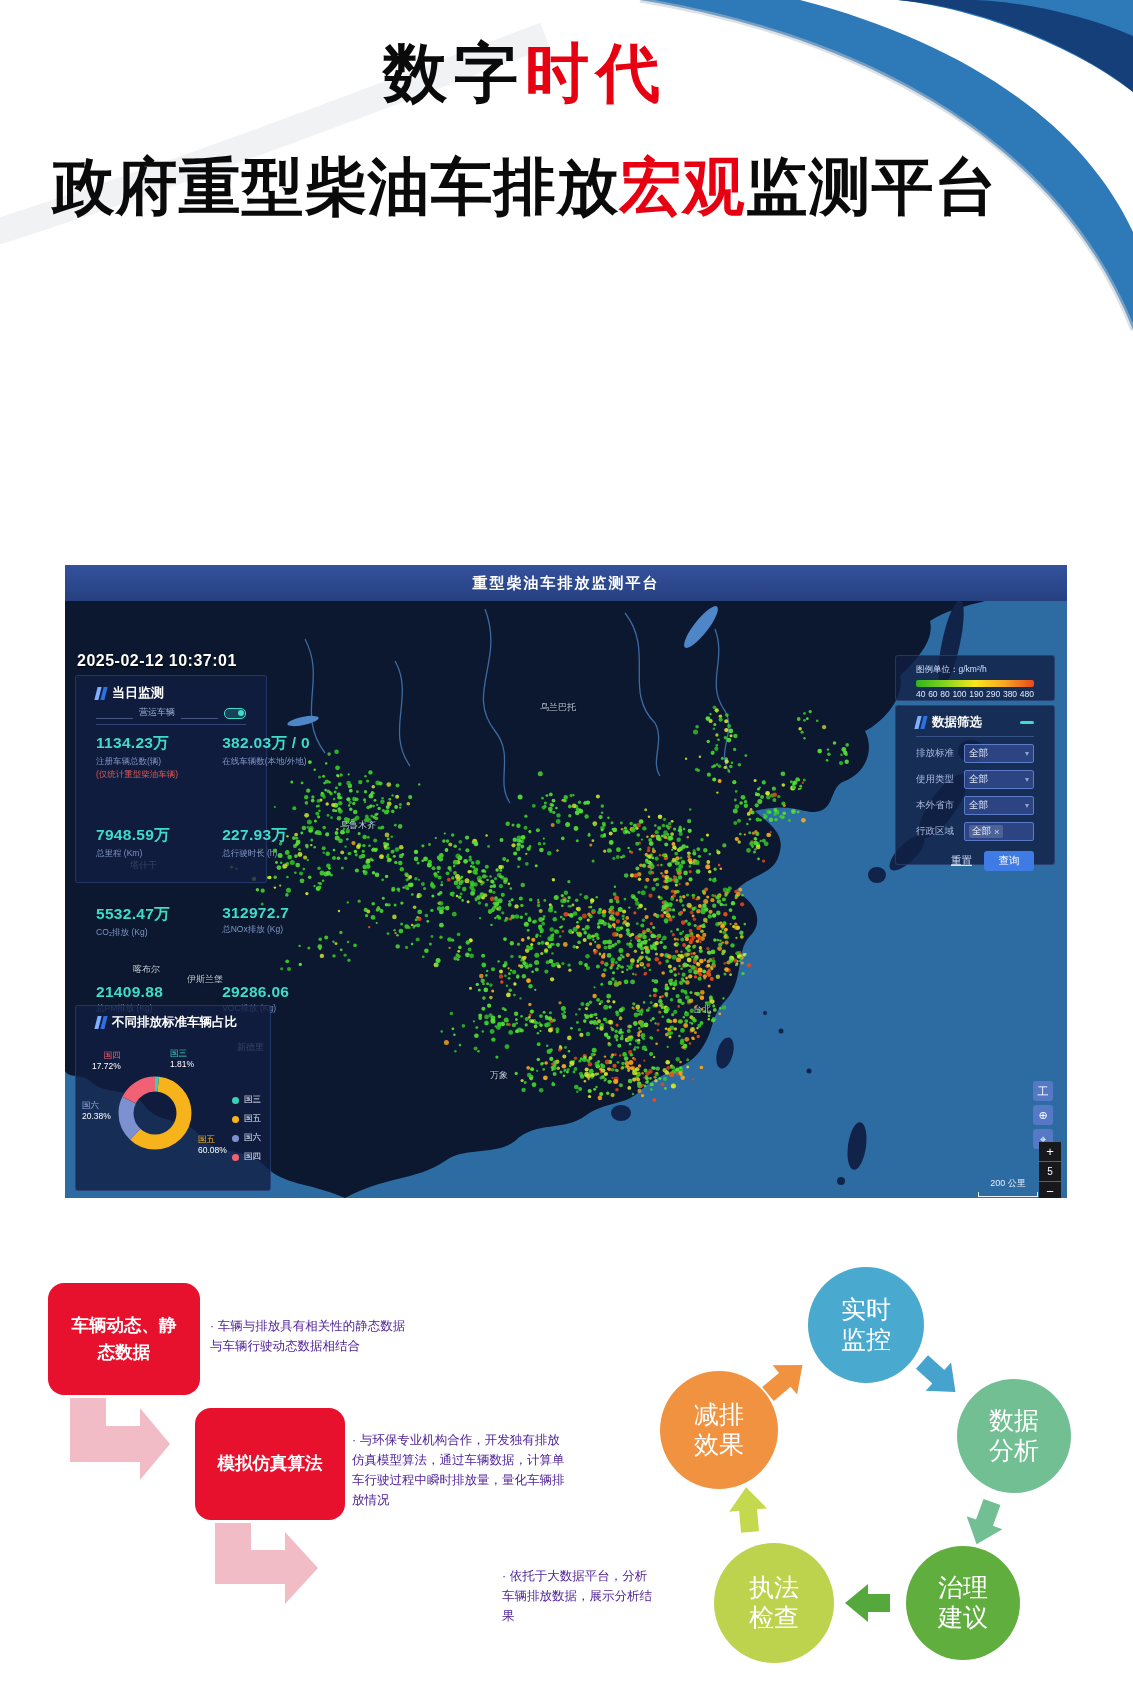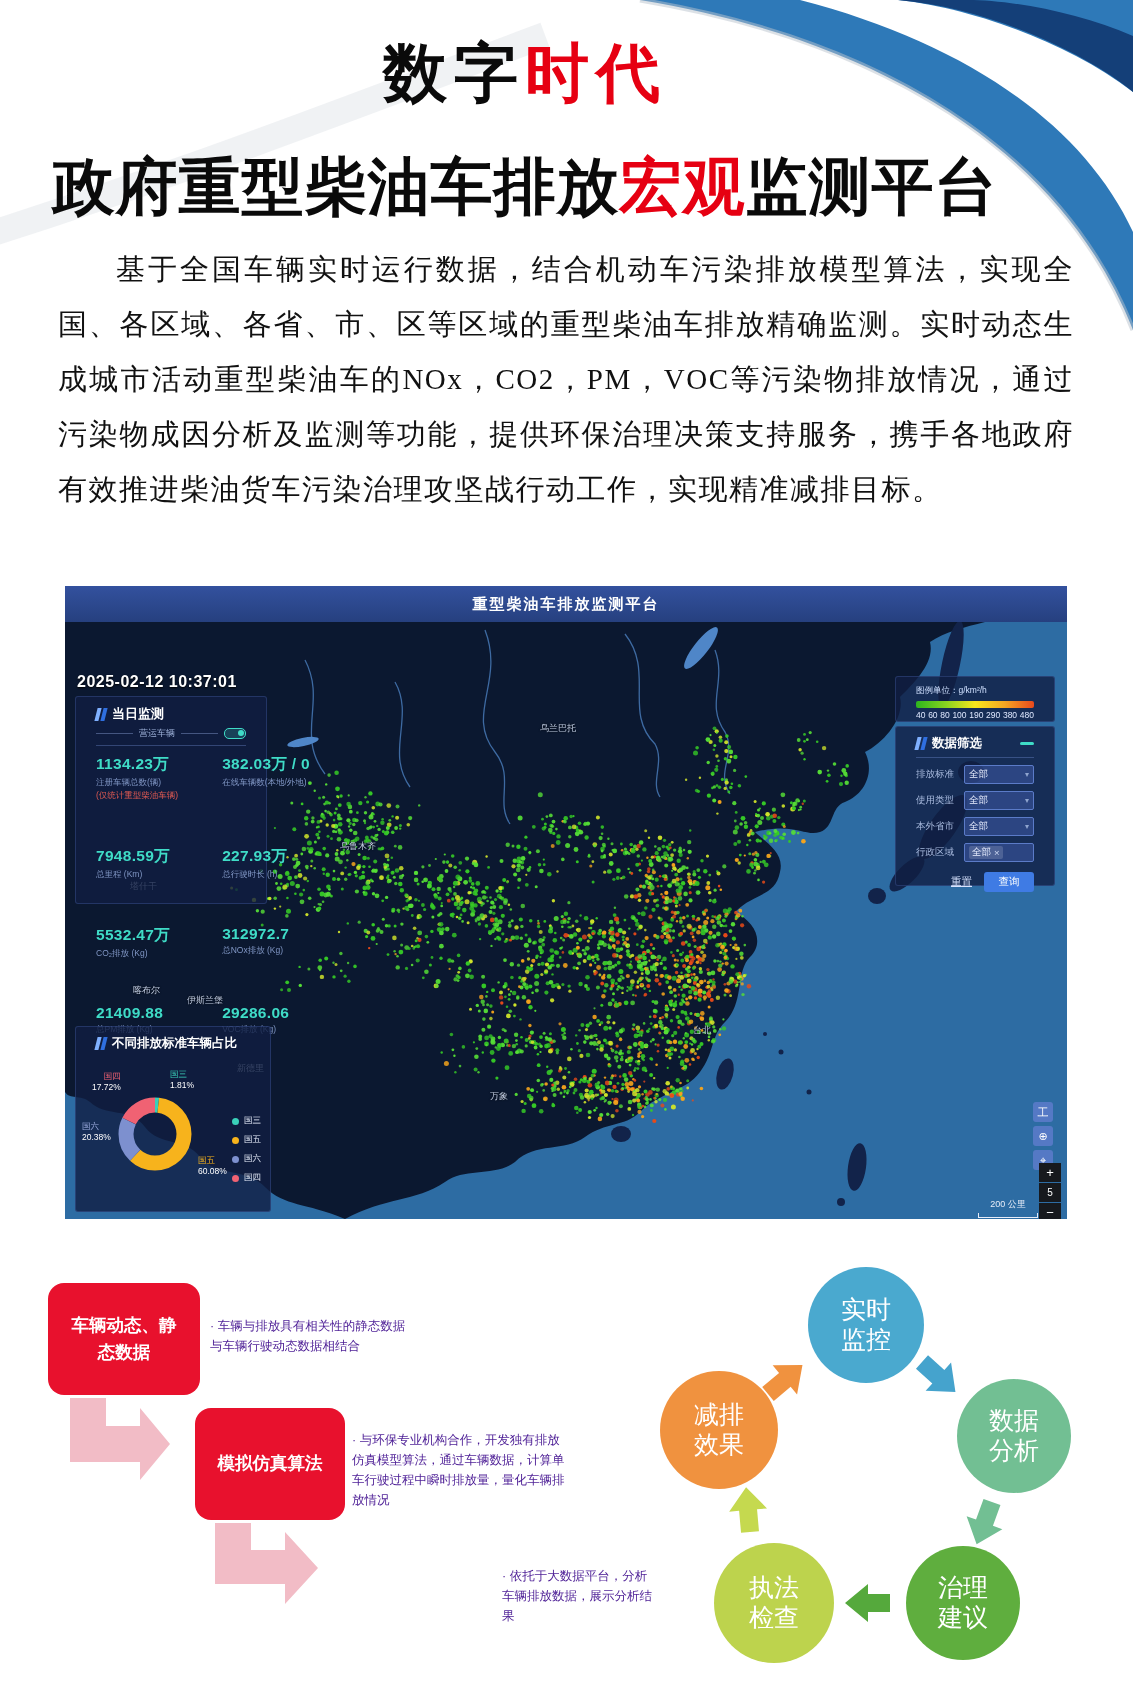--- a/index.html
+++ b/index.html
@@ -11,40 +11,40 @@
   .top-deco{left:0;top:0;width:1133px;height:360px;pointer-events:none;}
   .title-wrap{left:0;top:30px;width:1050px;text-align:center;color:#0a0a0a;}
   .t1{font-size:64px;font-weight:900;letter-spacing:7px;}
   .t2{font-size:62px;font-weight:900;letter-spacing:1px;margin-top:28px;white-space:nowrap;}
   .red{color:#e60012;}
   .intro{left:58px;top:242px;width:1016px;font-family:"Liberation Serif","DejaVu Serif",serif;
          font-size:29px;line-height:55px;letter-spacing:1.5px;color:#111;text-align:justify;
          text-indent:2em;margin:0;font-weight:500;}
 
   
-  .dash{left:65px;top:565px;width:1002px;height:493px;background:#0b1830;margin-top:21px;}
+  .dash{left:65px;top:565px;width:1002px;height:493px;background:#0b1830;}
   .dash-titlebar{position:absolute;left:0;top:0;width:100%;height:36px;
       background:linear-gradient(180deg,#33519e,#26407f);border-bottom:1px solid #46609f;
       display:flex;align-items:center;justify-content:center;}
   .dash-title{color:#fff;font-size:15px;font-weight:bold;letter-spacing:2px;}
   .dash-body{position:absolute;left:0;top:36px;width:1002px;height:597px;overflow:hidden;}
   .mapsvg{position:absolute;left:0;top:0;}
   .city{position:absolute;color:#c3cfe6;font-size:9px;text-shadow:0 0 2px #000;white-space:nowrap;}
   .stamp{left:12px;top:51px;color:#fff;font-size:16px;font-weight:bold;letter-spacing:.5px;
          text-shadow:0 1px 2px #000;}
 
   .panel{position:absolute;background:rgba(16,30,66,.80);border:1px solid rgba(90,120,200,.28);
          border-radius:3px;box-sizing:border-box;padding:8px 20px;}
   .ptitle{display:flex;align-items:center;gap:6px;color:#fff;font-weight:bold;}
   .mark{display:inline-flex;gap:2px;}
   .mark i{display:inline-block;width:4px;height:13px;transform:skewX(-14deg);}
   .mark i:nth-child(1){background:#7fb0ff;}
   .mark i:nth-child(2){background:#2f6fe0;}
 
-  .sub-row{display:flex;align-items:center;gap:6px;color:#9db1d8;font-size:9px;
+  .sub-row{display:flex;align-items:flex-end;gap:6px;color:#9db1d8;font-size:9px;
            border-bottom:1px solid rgba(120,150,220,.35);padding:4px 0 5px;}
   .sub-row .line{flex:1;height:1px;background:rgba(150,175,230,.4);}
   .toggle{width:20px;height:9px;border:1px solid #3fdcc7;border-radius:5px;position:relative;
           background:rgba(60,220,200,.2);}
   .toggle i{position:absolute;right:1px;top:1px;width:6px;height:6px;border-radius:50%;background:#3fdcc7;}
 
   .stats{display:grid;grid-template-columns:1fr 1fr;row-gap:11px;column-gap:6px;margin-top:8px;gap:44px;}
   .stat .num{color:#3fdcc7;font-size:15.5px;font-weight:bold;letter-spacing:.3px;white-space:nowrap;}
   .stat .lbl{color:#8096c4;font-size:8.5px;margin-top:2px;white-space:nowrap;}
   .stat .note{color:#e05a52;font-size:8.5px;margin-top:1px;white-space:nowrap;}
@@ -107,21 +107,20 @@
     <path d="M800,0 C962,42 1082,122 1133,232 L1133,92 C1060,36 958,6 898,0 Z" fill="#ffffff"></path>
     <path d="M898,0 C992,8 1090,56 1133,92 L1133,36 C1080,13 1012,0 968,0 Z" fill="#143f78"></path>
     <path d="M640,0 C880,40 1062,150 1133,330" stroke="#b9c4cd" stroke-width="5" fill="none" opacity="0.5"></path>
   </svg>
 
   <div class="abs title-wrap">
     <div class="t1"><span>数字</span><span class="red">时代</span></div>
     <div class="t2"><span>政府重型柴油车排放</span><span class="red">宏观</span><span>监测平台</span></div>
   </div>
 
-  <p class="abs intro">基于全国车辆实时运行数据，结合机动车污染排放模型算法，实现全国、各区域、各省、市、区等区域的重型柴油车排放精确监测。实时动态生成城市活动重型柴油车的NOx，CO2，PM，VOC等污染物排放情况，通过污染物成因分析及监测等功能，提供环保治理决策支持服务，携手各地政府有效推进柴油货车污染治理攻坚战行动工作，实现精准减排目标。</p>
 
   <div class="abs dash">
     <div class="dash-titlebar">
       <span class="dash-title">重型柴油车排放监测平台</span>
     </div>
     <div class="dash-body">
 
       <svg class="mapsvg" width="1002" height="597" viewBox="0 0 1002 597">
         <rect x="0" y="0" width="1002" height="597" fill="#0b1830"></rect>
 

